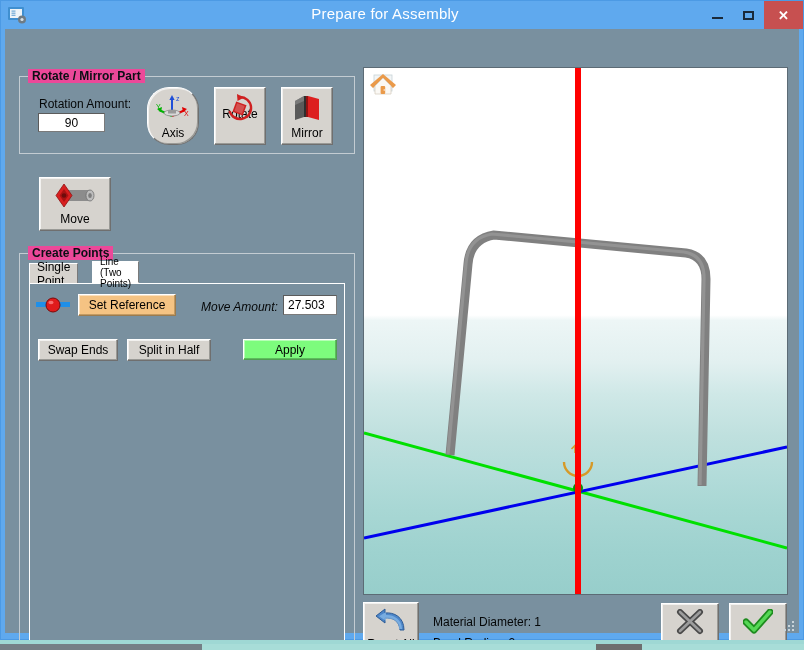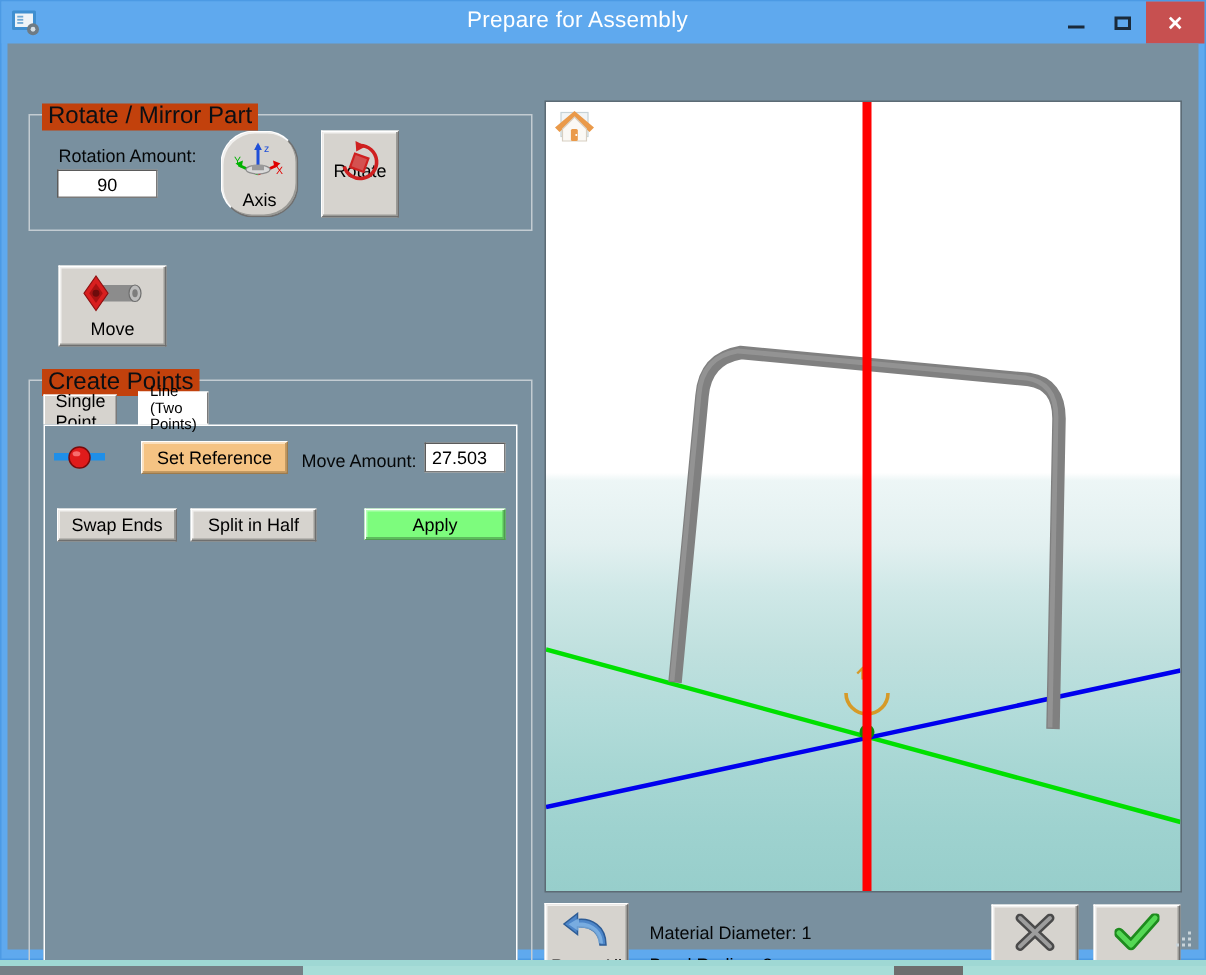--- a/index.html
+++ b/index.html
@@ -53,22 +53,22 @@
   .gdot{position:absolute;width:2px;height:2px;background:#c9d4da;}
 
   
   .group{
     position:absolute;
     border:1px solid #c3ccd2;
     box-sizing:border-box;
   }
   .group > .legend{
     position:absolute;top:-8px;left:8px;
-    background:#c2410c;padding:0 4px;
-    font-size:16px;font-weight:normal;color:#0b0f14;
+    background:#ec4899;padding:0 4px;
+    font-size:12px;font-weight:bold;color:#0b0f14;
     white-space:nowrap;
   }
   #grp-rotate{left:14px;top:47px;width:336px;height:78px;}
   #grp-coupler{left:14px;top:138px;width:336px;height:74px;}
   #grp-points{left:14px;top:224px;width:336px;height:400px;}
 
   .lbl{
     position:absolute;font-size:12px;color:#050708;white-space:nowrap;
   }
   .textbox{
@@ -95,21 +95,21 @@
   }
   .bigbtn{
     flex-direction:column;justify-content:flex-end;padding-bottom:4px;
   }
   .bigbtn .glyphwrap{
     position:absolute;top:5px;left:0;width:100%;
     display:flex;align-items:center;justify-content:center;
   }
   .bigbtn .cap{font-size:12px;}
 
-  .btn-amber{background:#f5c383;border:1px solid #ffffff;border-right-color:#9c7b4d;border-bottom-color:#9c7b4d;box-shadow:inset -1px -1px 0 #c39a62, inset 1px 1px 0 #fbe0bd;margin-left:16px;}
+  .btn-amber{background:#f5c383;border:1px solid #ffffff;border-right-color:#9c7b4d;border-bottom-color:#9c7b4d;box-shadow:inset -1px -1px 0 #c39a62, inset 1px 1px 0 #fbe0bd;}
   .btn-green{background:#7dfc7d;border:1px solid #ffffff;border-right-color:#4f9e4f;border-bottom-color:#4f9e4f;box-shadow:inset -1px -1px 0 #5dbb5d, inset 1px 1px 0 #b6ffb6;}
 
   
   #tabstrip{position:absolute;left:24px;top:234px;height:20px;}
   .tab{
     position:absolute;top:0;height:20px;box-sizing:border-box;
     background:#d6d3ce;
     border:1px solid #ffffff;border-right-color:#7a7a7a;border-bottom:none;
     font-size:12px;color:#000;
     display:flex;align-items:center;justify-content:center;
@@ -220,20 +220,32 @@
         <svg width="32" height="30" viewBox="0 0 32 30">
           <path d="M16 4 A11 11 0 1 1 5.5 18" fill="none" stroke="#cf2020" stroke-width="2.4"></path>
           <polygon points="13,1 20,4.5 13.5,8" fill="#cf2020"></polygon>
           <rect x="10" y="10" width="11" height="11" fill="#cf2020" transform="rotate(20 15.5 15.5)"></rect>
           <rect x="11.5" y="11.5" width="8" height="8" fill="#e5e2de" transform="rotate(20 15.5 15.5)" opacity="0.25"></rect>
         </svg>
       </span>
       <span class="cap">Rotate</span>
     </div>
 
+    <div class="btn3d bigbtn" style="left:276px;top:58px;width:52px;height:58px;">
+      <span class="glyphwrap">
+        <svg width="32" height="30" viewBox="0 0 32 30">
+          <polygon points="4,8 13,3 13,24 4,27" fill="#5a5a5a"></polygon>
+          <polygon points="13,3 15,3 15,24 13,24" fill="#2e2e2e"></polygon>
+          <polygon points="17,3 28,6 28,27 17,24" fill="#dd1f1f"></polygon>
+          <polygon points="15,3 17,3 17,24 15,24" fill="#8e1313"></polygon>
+          <polygon points="4,8 13,3 13,8 4,12" fill="#8e8e8e" opacity="0.6"></polygon>
+        </svg>
+      </span>
+      <span class="cap">Mirror</span>
+    </div>
 
     <div class="btn3d bigbtn" style="left:34px;top:148px;width:72px;height:54px;">
       <span class="glyphwrap">
         <svg width="52" height="26" viewBox="0 0 52 26">
           <rect x="18" y="7" width="24" height="11" rx="2" fill="#8c8c8c"></rect>
           <ellipse cx="41" cy="12.5" rx="4" ry="5.5" fill="#bdbdbd" stroke="#6e6e6e" stroke-width="0.8"></ellipse>
           <ellipse cx="41" cy="12.5" rx="1.8" ry="2.6" fill="#7d7d7d"></ellipse>
           <polygon points="15,1 23,12.5 15,24 7,12.5" fill="#d81f1f" stroke="#8e1010" stroke-width="0.8"></polygon>
           <polygon points="15,6 19.5,12.5 15,19 10.5,12.5" fill="#a81212"></polygon>
           <circle cx="15" cy="12.5" r="2.3" fill="#6e0c0c"></circle>
@@ -262,21 +274,21 @@
           <rect x="23" y="6" width="11" height="5" fill="#1f8fe8"></rect>
           <circle cx="17" cy="9" r="7" fill="#e01b1b" stroke="#7a0a0a" stroke-width="1"></circle>
           <ellipse cx="15" cy="6.5" rx="2.6" ry="1.7" fill="#ff8a8a" opacity="0.75"></ellipse>
         </svg>
       </div>
 
       <div class="btn3d btn-amber" style="left:48px;top:10px;width:98px;height:22px;">
         <span>Set Reference</span>
       </div>
 
-      <div class="lbl" style="left:171px;top:16px;">Move Amount:</div>
+      <div class="lbl" style="left:171px;top:16px;font-style:italic;">Move Amount:</div>
       <div class="textbox" style="left:253px;top:11px;width:54px;height:20px;justify-content:flex-start;padding-left:4px;">27.503</div>
 
       <div class="btn3d" style="left:8px;top:55px;width:80px;height:22px;">
         <span>Swap Ends</span>
       </div>
       <div class="btn3d" style="left:97px;top:55px;width:84px;height:22px;">
         <span>Split in Half</span>
       </div>
       <div class="btn3d btn-green" style="left:213px;top:55px;width:94px;height:21px;">
         <span>Apply</span>

